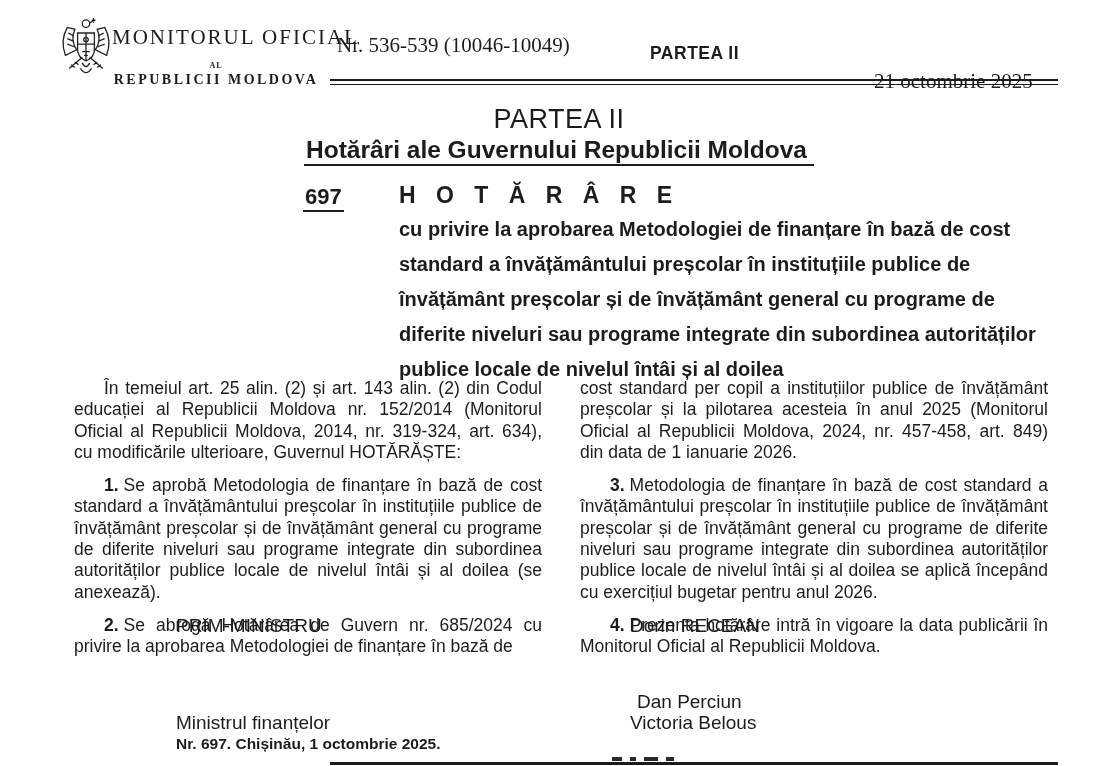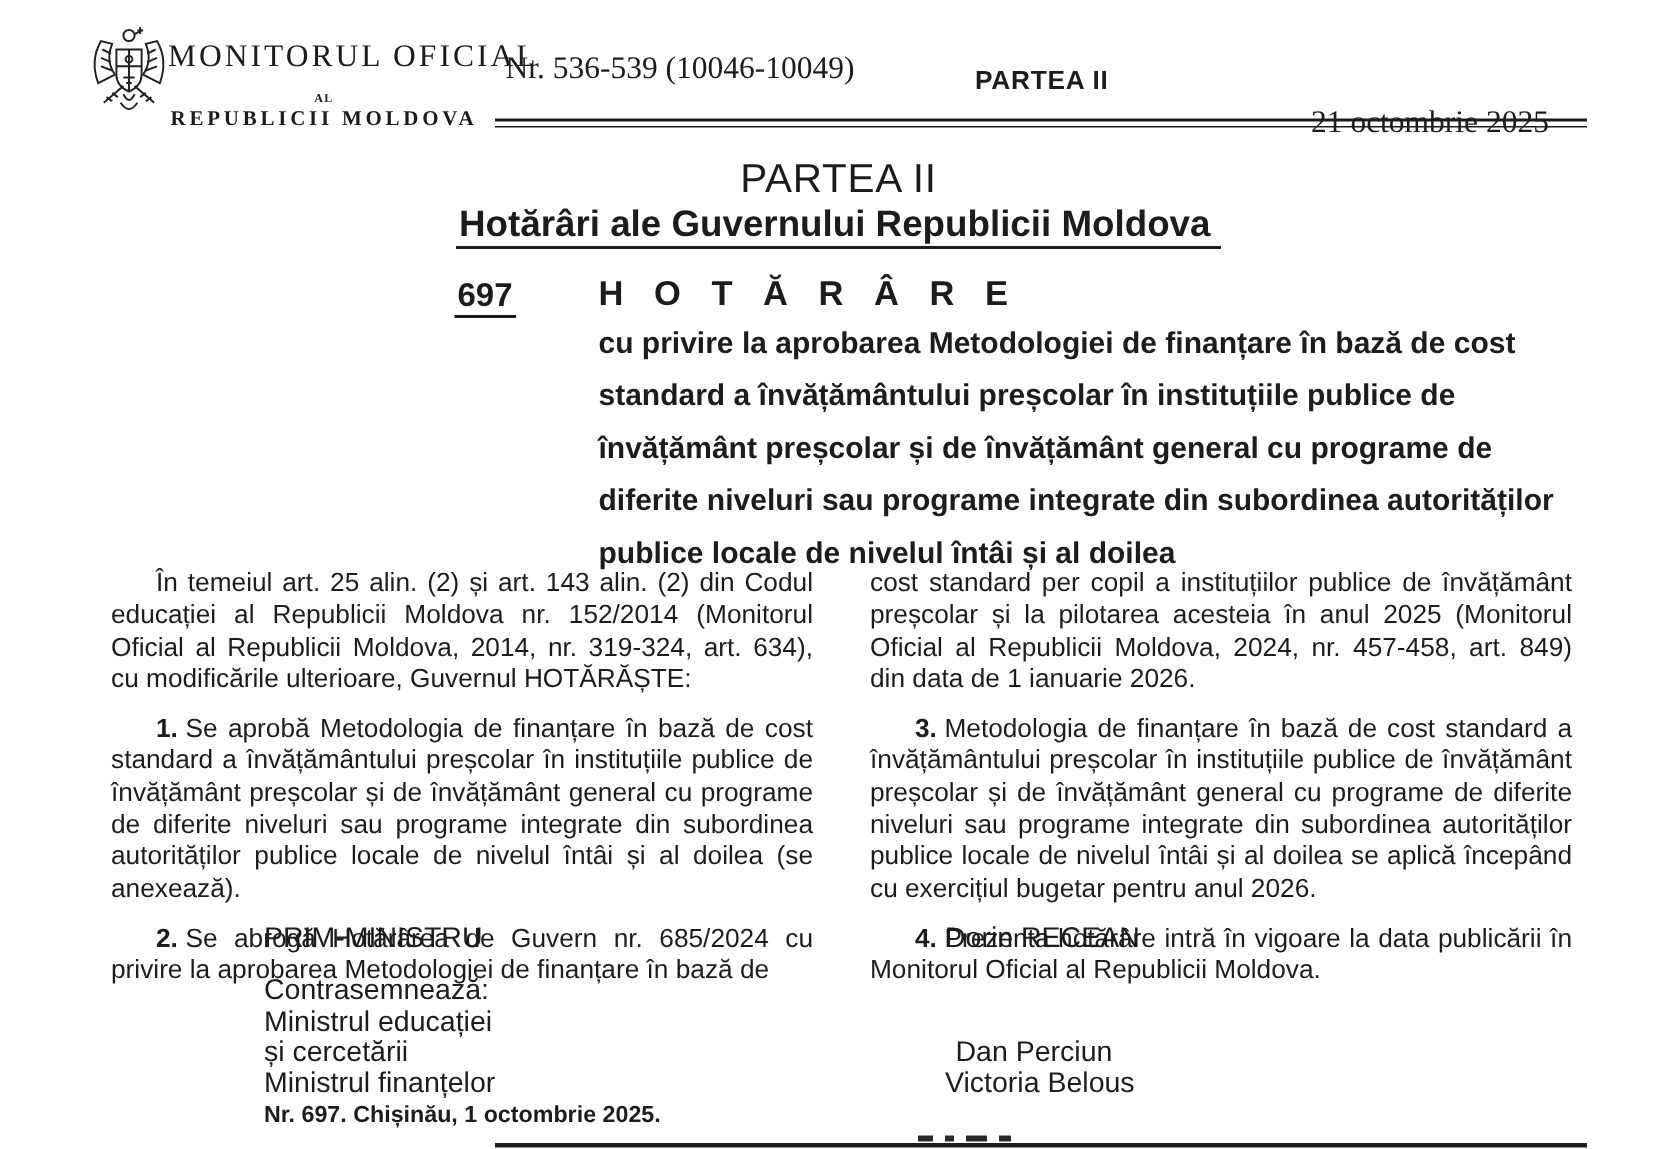--- a/index.html
+++ b/index.html
@@ -128,25 +128,20 @@
       <b>3.</b><span>Metodologia de finanțare în bază de cost standard a învățământului preșcolar în instituțiile publice de învățământ preșcolar și de învățământ general cu programe de diferite niveluri sau programe integrate din subordinea autorităților publice locale de nivelul întâi și al doilea se aplică începând cu exercițiul bugetar pentru anul 2026.</span>
     </p>
     <p>
       <b>4.</b><span>Prezenta hotărâre intră în vigoare la data publicării în Monitorul Oficial al Republicii Moldova.</span>
     </p>
   </div>
 
   <div class="abs sig sig-pm-title">PRIM-MINISTRU</div>
   <div class="abs sig sig-pm-name">Dorin RECEAN</div>
 
-  <div class="abs sig sig-counter">
-    <div>Contrasemnează:</div>
-    <div>Ministrul educației</div>
-    <div>și cercetării</div>
-  </div>
   <div class="abs sig sig-fin">Ministrul finanțelor</div>
   <div class="abs sig sig-edu-name">Dan Perciun</div>
   <div class="abs sig sig-fin-name">Victoria Belous</div>
 
   <div class="abs footer-line">Nr. 697. Chișinău, 1 octombrie 2025.</div>
 
   <div class="abs glyph-frag frag1"></div>
   <div class="abs glyph-frag frag2"></div>
   <div class="abs glyph-frag frag3"></div>
   <div class="abs glyph-frag frag4"></div>

